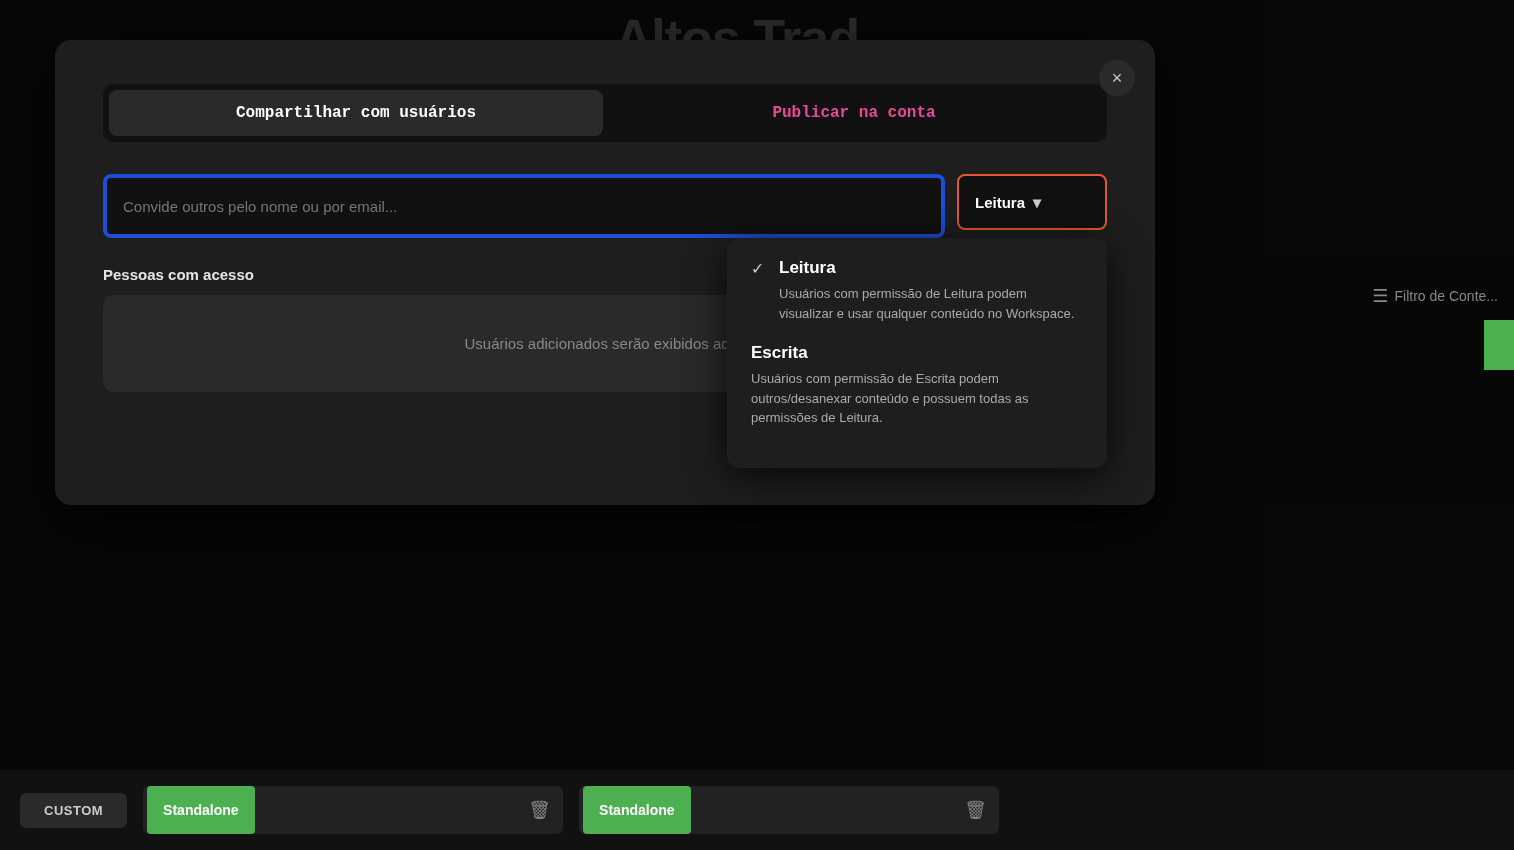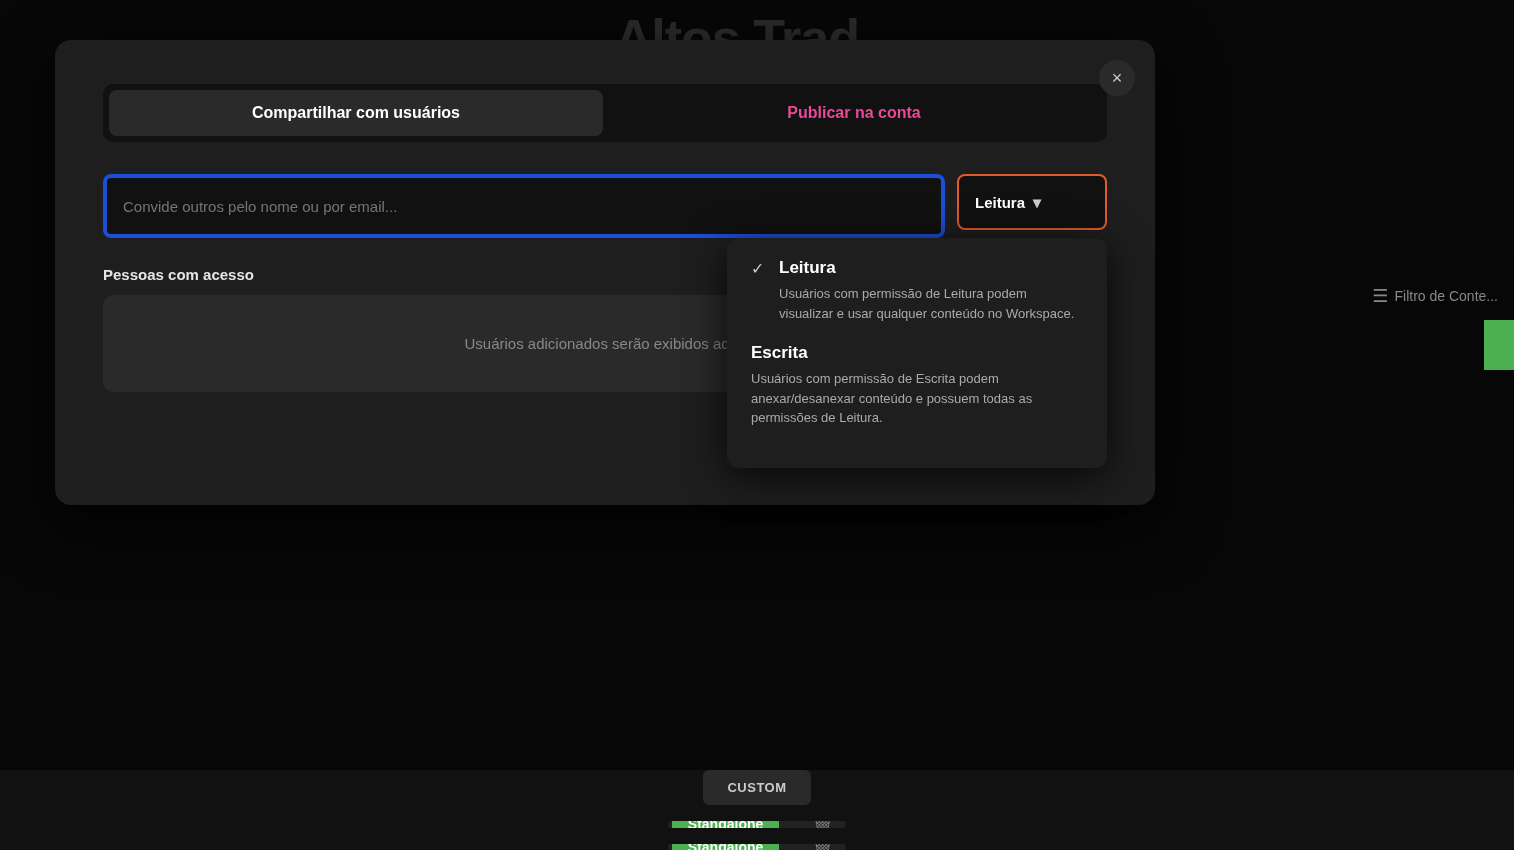--- a/index.html
+++ b/index.html
@@ -45,21 +45,20 @@
       bottom: 0;
       left: 0;
       right: 0;
       height: 80px;
       background: #111;
       z-index: 1;
       display: flex;
       align-items: center;
       gap: 16px;
       padding: 0 20px;
-      flex-direction: column;
     }
 
     .custom-badge {
       background: #2a2a2a;
       color: #ccc;
       font-size: 13px;
       font-weight: 600;
       padding: 10px 24px;
       border-radius: 6px;
       letter-spacing: 0.5px;
@@ -162,20 +161,21 @@
 
     .tab {
       flex: 1;
       padding: 14px 24px;
       border-radius: 8px;
       border: none;
       cursor: pointer;
       font-size: 16px;
       font-weight: 600;
       transition: background 0.2s;
+      font-family: Liberation Mono, monospace;
     }
 
     .tab.active {
       background: #2a2a2a;
       color: #fff;
     }
 
     .tab.inactive {
       background: transparent;
       color: #ec4899;
@@ -385,21 +385,21 @@
         <div class="dropdown-option">
           <div class="dropdown-option-header">
             <span class="checkmark">✓</span>
             <span class="option-title">Leitura</span>
           </div>
           <div class="option-desc">Usuários com permissão de Leitura podem visualizar e usar qualquer conteúdo no Workspace.</div>
         </div>
 
         <div class="dropdown-option">
           <div class="option-2-title">Escrita</div>
-          <div class="option-2-desc">Usuários com permissão de Escrita podem anexar/desanexar conteúdo e possuem todas as permissões de Leitura.</div>
+          <div class="option-2-desc">Usuários com permissão de Escrita podem outros/desanexar conteúdo e possuem todas as permissões de Leitura.</div>
         </div>
       </div>
     </div>
 
     <div class="people-label">Pessoas com acesso</div>
     <div class="people-box">
       <span>Usuários adicionados serão exibidos aqui.</span>
     </div>
 
     <button class="cancel-btn">Cancelar</button>

